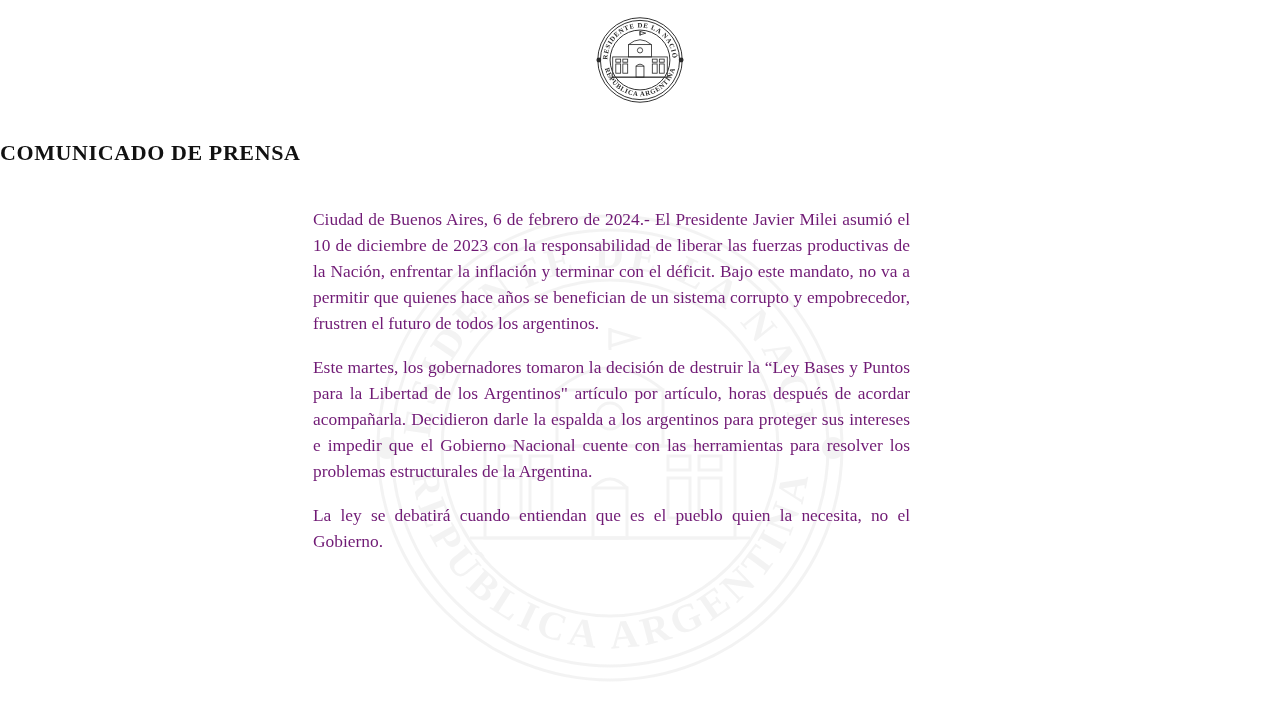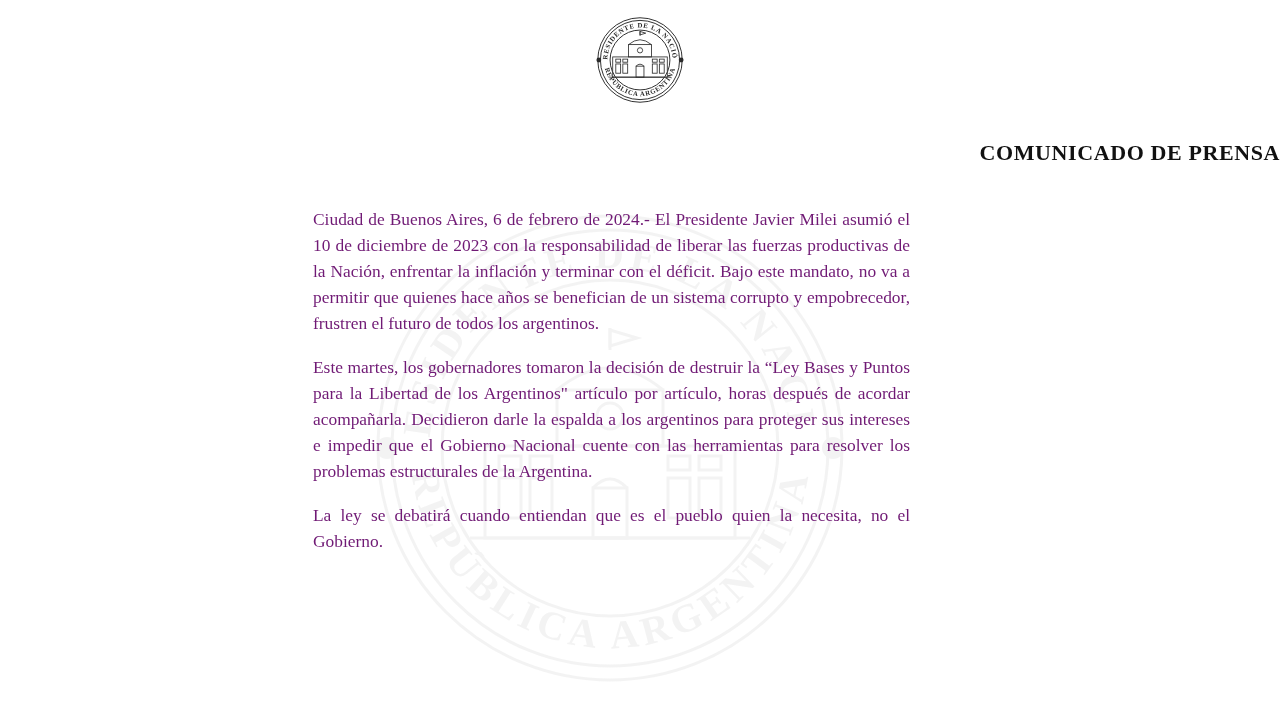--- a/index.html
+++ b/index.html
@@ -52,21 +52,21 @@
     height: 88px;
   }
   .seal svg { display: block; width: 88px; height: 88px; }
 
   
   .doc-title {
     position: absolute;
     left: 0;
     top: 140px;
     width: 1280px;
-    text-align: right;
+    text-align: left;
     font-size: 22px;
     font-weight: bold;
     letter-spacing: 0.6px;
     color: #111111;
     z-index: 2;
   }
 
   
   .body-col {
     position: absolute;

